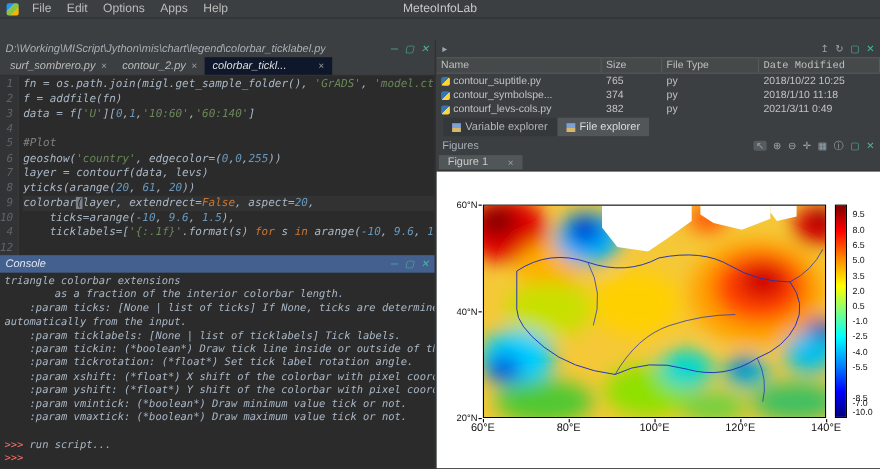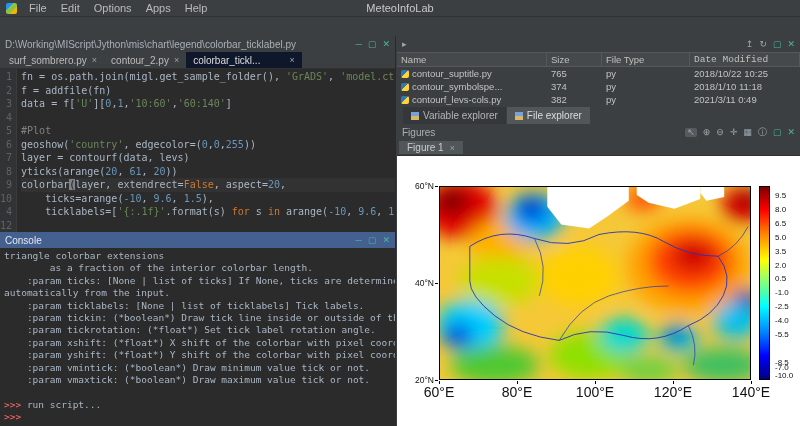--- a/index.html
+++ b/index.html
@@ -19,21 +19,21 @@
            justify-content:flex-end;gap:5px;padding-right:10px;border-bottom:1px solid #2f3133;}
   #cf-label{font-size:10.5px;color:#bbb;}
   #cf-combo{width:300px;height:15px;background:#45494a;border:1px solid #646a6d;display:flex;
             align-items:center;justify-content:space-between;padding-left:5px;font-size:10px;color:#c0c0c0;}
   #cf-value{white-space:nowrap;overflow:hidden;}
   #cf-arrow{width:14px;height:100%;display:flex;align-items:center;justify-content:center;
             font-size:8px;color:#bbb;background:#3f4244;border-left:1px solid #55595b;}
 
   
   #main{position:absolute;top:36px;left:0;right:0;bottom:0;}
-  #left-col{position:absolute;left:0;top:0;width:396px;height:100%;border-right:1px solid #282a2c;}
+  #left-col{position:absolute;left:0;top:0;width:396px;height:100%;border-right:1px solid #282a2c;font-style:italic;}
   #right-col{position:absolute;left:397px;top:0;right:0;height:100%;}
   .panel-header{height:16px;display:flex;align-items:center;justify-content:space-between;
                 padding:0 5px;background:#3c3f41;font-size:10px;color:#a8b0b8;}
   .ph-title{white-space:nowrap;overflow:hidden;}
   .hdr-icons{display:flex;gap:6px;align-items:center;}
   .hicon{font-size:9px;color:#9aa7b0;line-height:1;cursor:default;}
   .hicon.green{color:#49b6a4;}
   .hicon.active{background:#565b60;padding:0 2px;border-radius:2px;}
 
   
@@ -78,28 +78,28 @@
           background:linear-gradient(135deg,#3776ab 0 50%,#ffd43b 50% 100%);}
   #explorer-tabs{position:absolute;bottom:0;left:0;height:17px;display:flex;gap:1px;padding-left:6px;}
   .xtab{display:flex;align-items:center;gap:4px;font-size:10px;padding:0 8px;background:#35383a;color:#b5b5b5;cursor:default;}
   .xtab.sel{background:#515658;color:#ddd;}
   .xtab-ic{width:8px;height:8px;background:linear-gradient(#7aa2d8 50%,#d8b66a 50%);}
 
   
   #figures-panel{position:absolute;top:88px;left:0;width:100%;bottom:0;}
   #figure-tabs{height:16px;display:flex;align-items:center;background:#3c3f41;
                border-bottom:1px solid #2f3133;padding-left:2px;}
-  .ftab{display:flex;gap:6px;align-items:center;background:#515658;padding:1px 8px;font-size:10px;color:#ccc;}
+  .ftab{display:flex;gap:18px;align-items:center;background:#515658;padding:1px 8px;font-size:10px;color:#ccc;}
   #fig-canvas{position:absolute;top:32px;left:0;right:0;bottom:0;background:#fff;}
   #plot{position:absolute;left:42px;top:30px;width:312px;height:194px;border:1px solid #000;overflow:hidden;}
   #plot svg{display:block;width:100%;height:100%;}
   #cbar{position:absolute;left:362px;top:30px;width:11px;height:194px;border:1px solid #000;
         background:linear-gradient(#7f0000,#ff0000 12%,#ff7f00 24%,#ffff00 38%,#7fff7f 50%,
                                    #00ffff 62%,#007fff 76%,#0000ff 88%,#00007f);}
-  .xtick{position:absolute;top:228px;transform:translateX(-50%);font-size:14px;color:#111;}
+  .xtick{position:absolute;top:228px;transform:translateX(-50%);font-size:10px;color:#111;}
   .ytick{position:absolute;left:0;width:37px;text-align:right;transform:translateY(-50%);font-size:8.5px;color:#111;}
   .cbtick{position:absolute;left:378px;transform:translateY(-50%);font-size:8px;color:#111;}
   .xtickmark{position:absolute;top:225px;width:1px;height:3px;background:#000;}
   .ytickmark{position:absolute;left:38px;width:3px;height:1px;background:#000;}
 </style>
 </head>
 <body>
 
 <div id="app">
 

